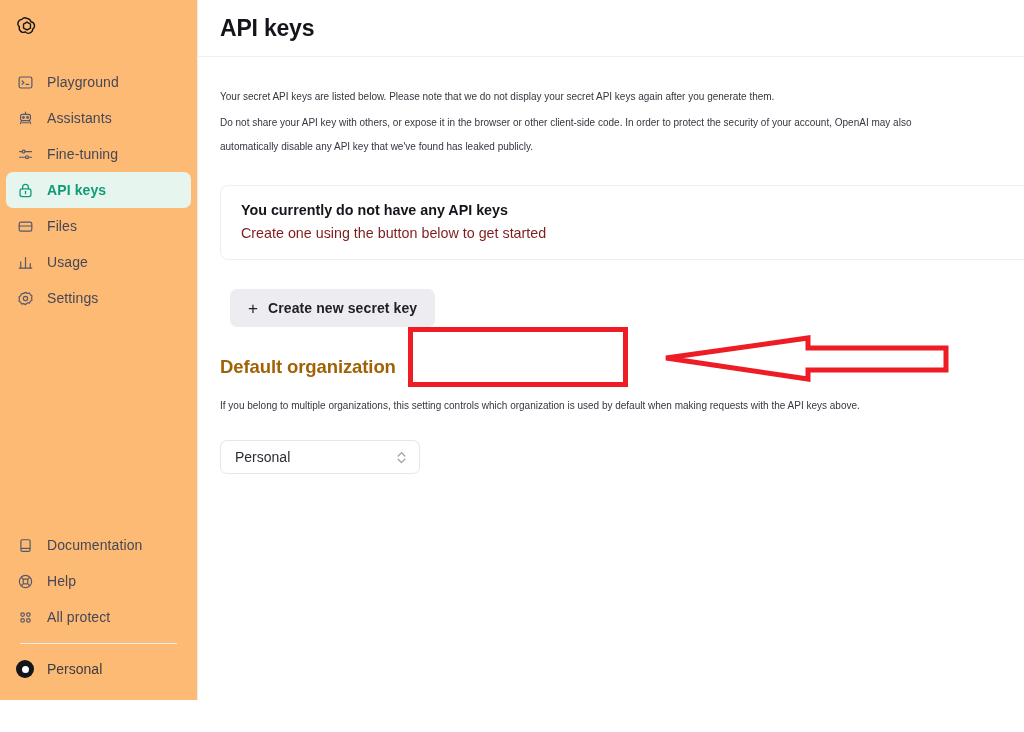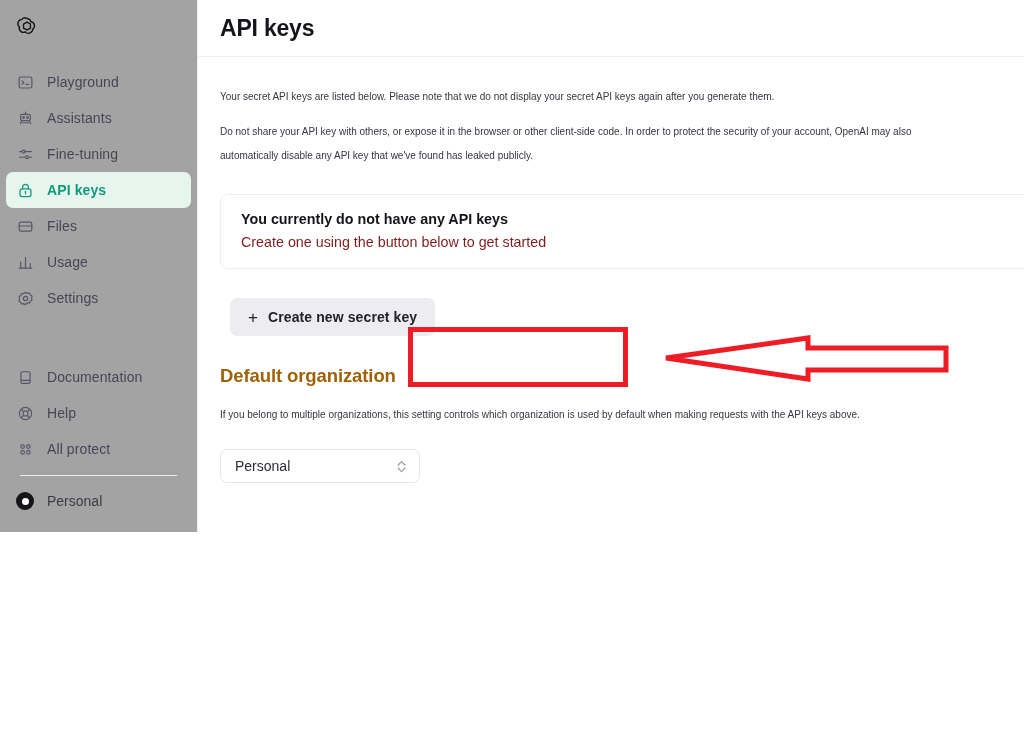--- a/index.html
+++ b/index.html
@@ -7,23 +7,23 @@
     width: 1024px; height: 732px;
     background: #ffffff;
     font-family: "Liberation Sans", sans-serif;
     color: #202123;
     overflow: hidden;
   }
   .app { position: relative; width: 1024px; height: 732px; display: flex; }
 
   
   .sidebar {
-    width: 198px; height: 532px;
+    width: 198px; height: 700px;
     border-right: 1px solid #ececf1;
-    background: #a3a3a3;
+    background: #fdba74;
     display: flex; flex-direction: column;
     flex: 0 0 198px;
     position: relative;
   }
   .brand { height: 56px; display: flex; align-items: center; padding-left: 14px; }
   .brand svg { display: block; }
 
   .nav-top { margin-top: 8px; padding: 0 6px; }
   .nav-bottom { margin-top: auto; padding: 0 6px 14px 6px; }
 
@@ -54,21 +54,21 @@
 
   
   .main { flex: 1 1 auto; height: 732px; position: relative; background: #ffffff; }
   .page-header { height: 56px; display: flex; align-items: center; padding-left: 22px; }
   .page-title { font-size: 23px; font-weight: 700; color: #14151a; letter-spacing: -.2px; }
   .hdr-rule { height: 1px; background: #f0f0f3; width: 100%; }
 
   .content { padding: 28px 22px 0 22px; }
 
   .para { font-size: 10px; line-height: 24px; color: #353740; max-width: 700px; }
-  .para + .para { margin-top: 11px; }
+  .para + .para { margin-top: 2px; }
 
   .callout {
     margin-top: 26px;
     width: 860px;
     border: 1px solid #eceef0;
     border-radius: 8px;
     padding: 16px 33px 18px 20px;
     background: #fff;
   }
   .callout-title { font-size: 14.3px; font-weight: 700; color: #14151a; margin-bottom: 7px; }

